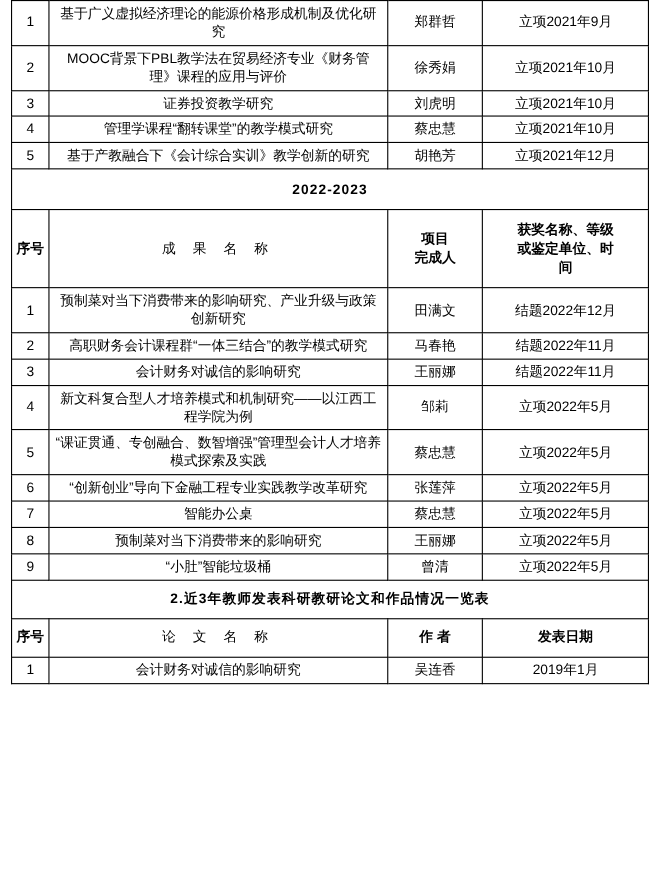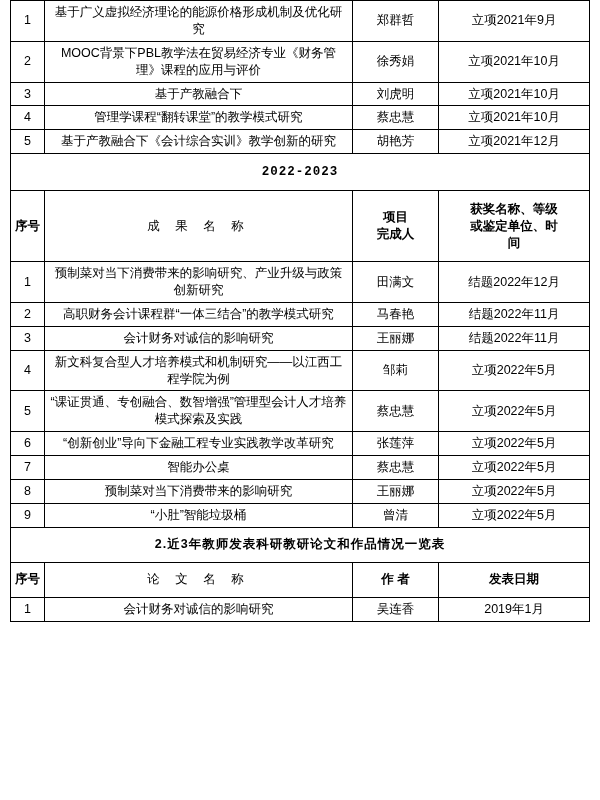--- a/index.html
+++ b/index.html
@@ -80,39 +80,39 @@
         <td>立项2021年9月</td>
       </tr>
       <tr>
         <td>2</td>
         <td>MOOC背景下PBL教学法在贸易经济专业《财务管理》课程的应用与评价</td>
         <td>徐秀娟</td>
         <td>立项2021年10月</td>
       </tr>
       <tr>
         <td>3</td>
-        <td>基于产教融合下</td>
+        <td>证券投资教学研究</td>
         <td>刘虎明</td>
         <td>立项2021年10月</td>
       </tr>
       <tr>
         <td>4</td>
         <td>管理学课程“翻转课堂”的教学模式研究</td>
         <td>蔡忠慧</td>
         <td>立项2021年10月</td>
       </tr>
       <tr>
         <td>5</td>
         <td>基于产教融合下《会计综合实训》教学创新的研究</td>
         <td>胡艳芳</td>
         <td>立项2021年12月</td>
       </tr>
 
       <tr>
-        <td colspan="4" class="year-title" style="height:30px;font-family:Liberation Mono, monospace;">2022-2023</td>
+        <td colspan="4" class="year-title" style="height:30px;">2022-2023</td>
       </tr>
 
       <tr>
         <td class="head-cell" style="height:64px;">序号</td>
         <td class="head-spaced">成 果 名 称</td>
         <td class="head-cell">项目<br>完成人</td>
         <td class="head-cell">获奖名称、等级<br>或鉴定单位、时<br>间</td>
       </tr>
 
       <tr>

